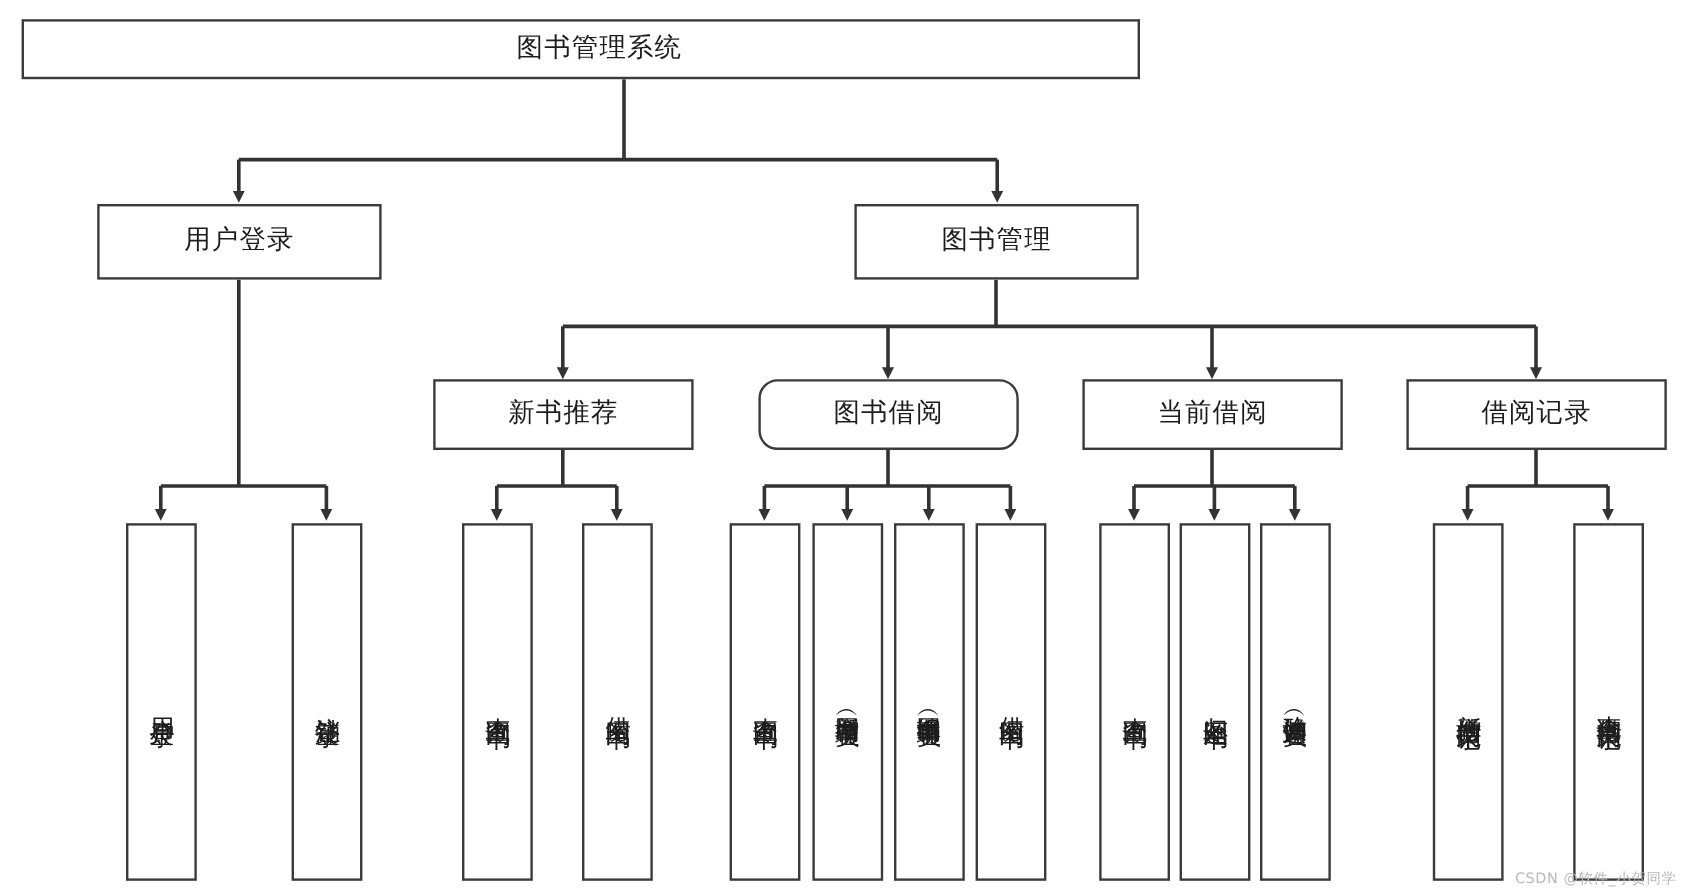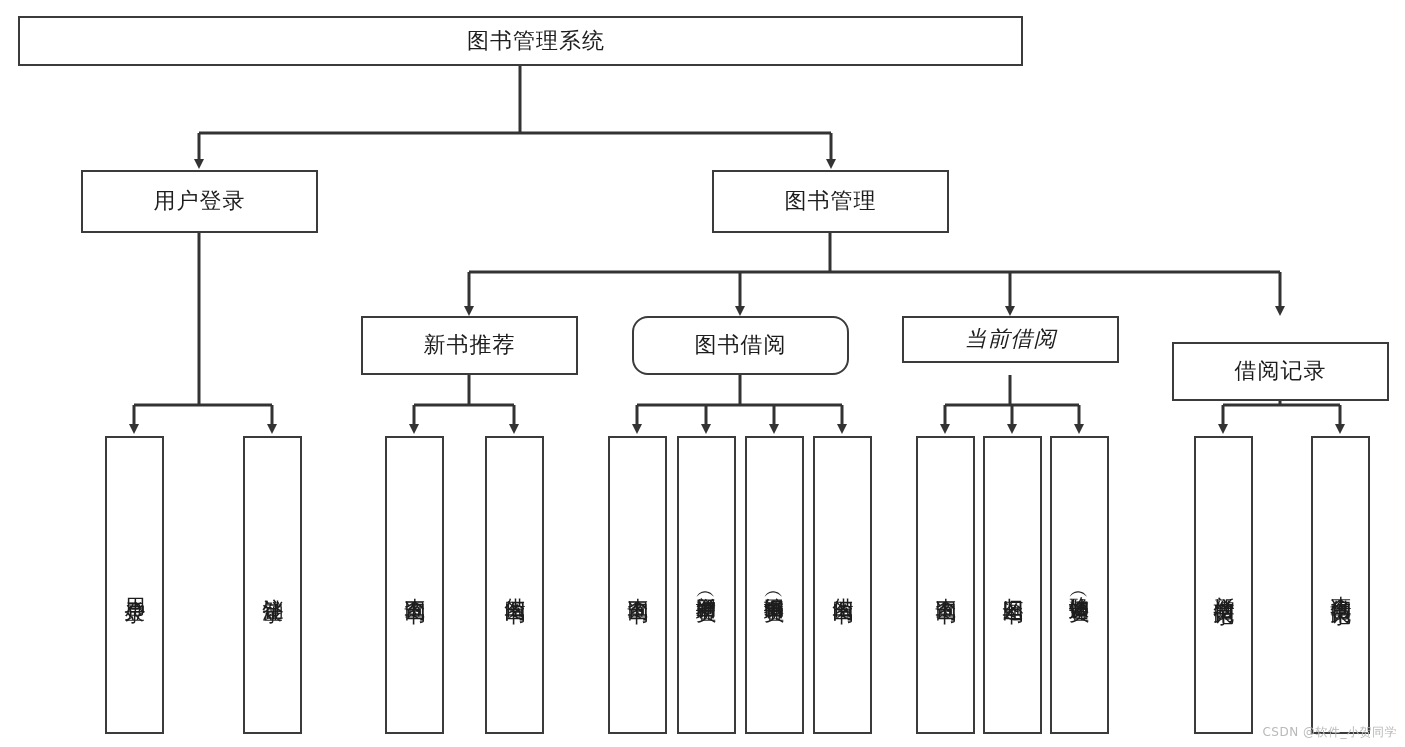--- a/index.html
+++ b/index.html
@@ -117,41 +117,41 @@
       <path d="M1012,405 L1012,425" marker-end="url(#arrow)"></path>
       <path d="M1079,405 L1079,425" marker-end="url(#arrow)"></path>
 
       <path d="M1280,375 L1280,405"></path>
       <path d="M1223,405 L1340,405"></path>
       <path d="M1223,405 L1223,425" marker-end="url(#arrow)"></path>
       <path d="M1340,405 L1340,425" marker-end="url(#arrow)"></path>
     </g>
   </svg>
 
-  <div class="node horiz" style="left:18px; top:16px; width:1005px; height:50px;padding-left:31px;">
+  <div class="node horiz" style="left:18px; top:16px; width:932px; height:50px;padding-left:31px;">
     <span>图书管理系统</span>
   </div>
 
   <div class="node horiz" style="left:81px; top:170px; width:237px; height:63px;">
     <span>用户登录</span>
   </div>
   <div class="node horiz" style="left:712px; top:170px; width:237px; height:63px;">
     <span>图书管理</span>
   </div>
 
   <div class="node horiz" style="left:361px; top:316px; width:217px; height:59px;">
     <span>新书推荐</span>
   </div>
   <div class="node horiz" style="left:632px; top:316px; width:217px; height:59px;border-radius:16px;">
     <span>图书借阅</span>
   </div>
-  <div class="node horiz" style="left:902px; top:316px; width:217px; height:47px;font-style:italic;">
+  <div class="node horiz" style="left:902px; top:316px; width:217px; height:59px;">
     <span>当前借阅</span>
   </div>
-  <div class="node horiz" style="left:1172px; top:316px; width:217px; height:59px;margin-top:26px;">
+  <div class="node horiz" style="left:1172px; top:316px; width:217px; height:59px;">
     <span>借阅记录</span>
   </div>
 
   <div class="node vert" style="left:105px; top:436px; width:59px; height:298px;">
     <span class="vlabel">用户登录</span>
   </div>
   <div class="node vert" style="left:243px; top:436px; width:59px; height:298px;">
     <span class="vlabel">注销登录</span>
   </div>
 

